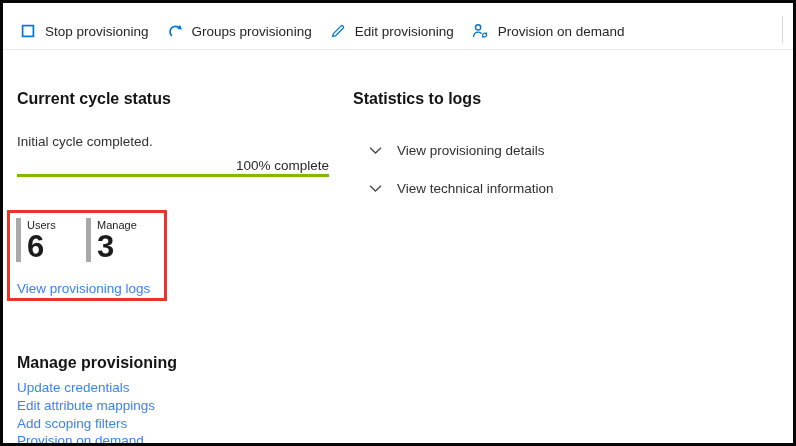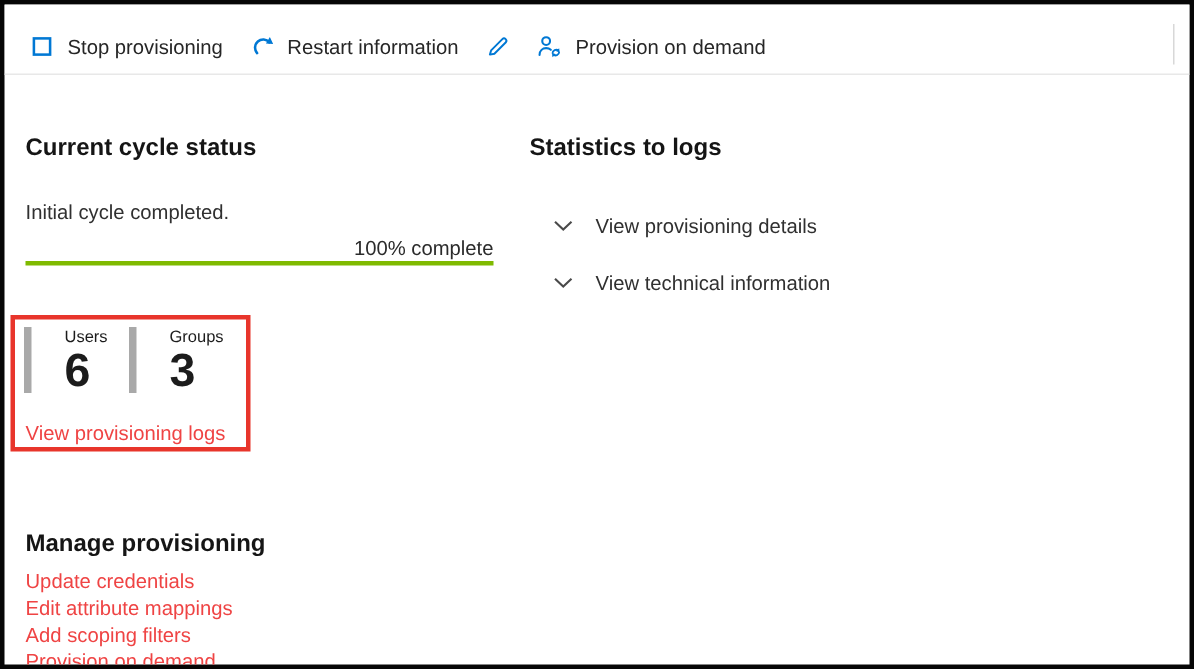--- a/index.html
+++ b/index.html
@@ -35,35 +35,35 @@
   .tb-item.disabled { color:#a6a6a6; cursor:default; }
   .tb-icon { display:flex; align-items:center; }
   .toolbar-separator {
     position:absolute; left:779px; top:13px;
     width:1px; height:27px; background:#d8d8d8;
   }
 
   
   .section-title { position:absolute; font-size:16px; font-weight:700; color:#151515; }
   .body-text { position:absolute; font-size:13.5px; color:#303030; }
-  .link { position:absolute; font-size:13.5px; color:#ef4444; cursor:pointer; }
+  .link { position:absolute; font-size:13.5px; color:#3b82f6; cursor:pointer; }
 
   
   .progress-label {
     position:absolute; left:14px; top:155px; width:312px;
     text-align:right; font-size:13.5px; color:#2b2b2b;
   }
   .progress-track {
     position:absolute; left:14px; top:171px; width:312px; height:3px;
     background:#e6e6e6;
   }
   .progress-fill { height:100%; background:#7fba00; width:0; }
 
   
-  .stat-tile { position:absolute; top:215px; display:flex; gap:22px; }
+  .stat-tile { position:absolute; top:215px; display:flex; gap:6px; }
   .stat-bar { width:5px; height:44px; background:#a9a9a9; }
   .stat-col { display:flex; flex-direction:column; }
   .stat-label { font-size:11px; color:#1c1c1c; margin-top:1px; }
   .stat-value { font-size:31px; font-weight:700; color:#1c1c1c; line-height:1.0; letter-spacing:-1px; }
 
   
   .highlight-box {
     position:absolute; left:4px; top:207px; width:160px; height:91px;
     border:3px solid #e8352b;
     pointer-events:none;
@@ -97,29 +97,30 @@
       <span>Stop provisioning</span>
     </button>
 
     <button class="tb-item">
       <span class="tb-icon">
         <svg width="16" height="16" viewBox="0 0 16 16">
           <path d="M4.4 12.4 A 5.3 5.3 0 1 1 12.6 5.2" fill="none" stroke="#0078d4" stroke-width="1.7" stroke-linecap="round"></path>
           <polygon points="12.9,1.7 15.1,6.4 10.3,6.0" fill="#0078d4"></polygon>
         </svg>
       </span>
-      <span>Restart information</span>
+      <span>Groups provisioning</span>
     </button>
 
     <button class="tb-item">
       <span class="tb-icon">
         <svg width="16" height="16" viewBox="0 0 16 16">
           <path d="M2.6 13.4 L3.4 10.6 L10.9 3.1 C11.5 2.5 12.5 2.5 13.1 3.1 C13.7 3.7 13.7 4.7 13.1 5.3 L5.6 12.8 L2.6 13.4 Z" fill="none" stroke="#0078d4" stroke-width="1.3" stroke-linejoin="round"></path>
         </svg>
       </span>
+      <span>Edit provisioning</span>
     </button>
 
     <button class="tb-item">
       <span class="tb-icon">
         <svg width="17" height="16" viewBox="0 0 17 16">
           <circle cx="6.1" cy="4.4" r="2.6" fill="none" stroke="#0078d4" stroke-width="1.4"></circle>
           <path d="M1.7 13.6 C1.7 10.7 3.7 9.1 6.1 9.1 C7.3 9.1 8.4 9.5 9.2 10.2" fill="none" stroke="#0078d4" stroke-width="1.4" stroke-linecap="round"></path>
           <path d="M10.3 12.7 A 2.5 2.5 0 0 1 14.4 10.8" fill="none" stroke="#0078d4" stroke-width="1.2"></path>
           <polygon points="14.8,9.1 15.1,12.0 12.5,11.0" fill="#0078d4"></polygon>
           <path d="M14.8 11.5 A 2.5 2.5 0 0 1 10.7 13.4" fill="none" stroke="#0078d4" stroke-width="1.2"></path>
@@ -144,21 +145,21 @@
     <div class="stat-bar"></div>
     <div class="stat-col">
       <span class="stat-label">Users</span>
       <span class="stat-value">6</span>
     </div>
   </div>
 
   <div class="stat-tile" style="left:83px;">
     <div class="stat-bar"></div>
     <div class="stat-col">
-      <span class="stat-label">Groups</span>
+      <span class="stat-label">Manage</span>
       <span class="stat-value">3</span>
     </div>
   </div>
 
   <a class="link" style="left:14px; top:278px;">View provisioning logs</a>
 
   <div class="highlight-box"></div>
 
   <div class="section-title" style="left:350px; top:87px;">Statistics to logs</div>
 

